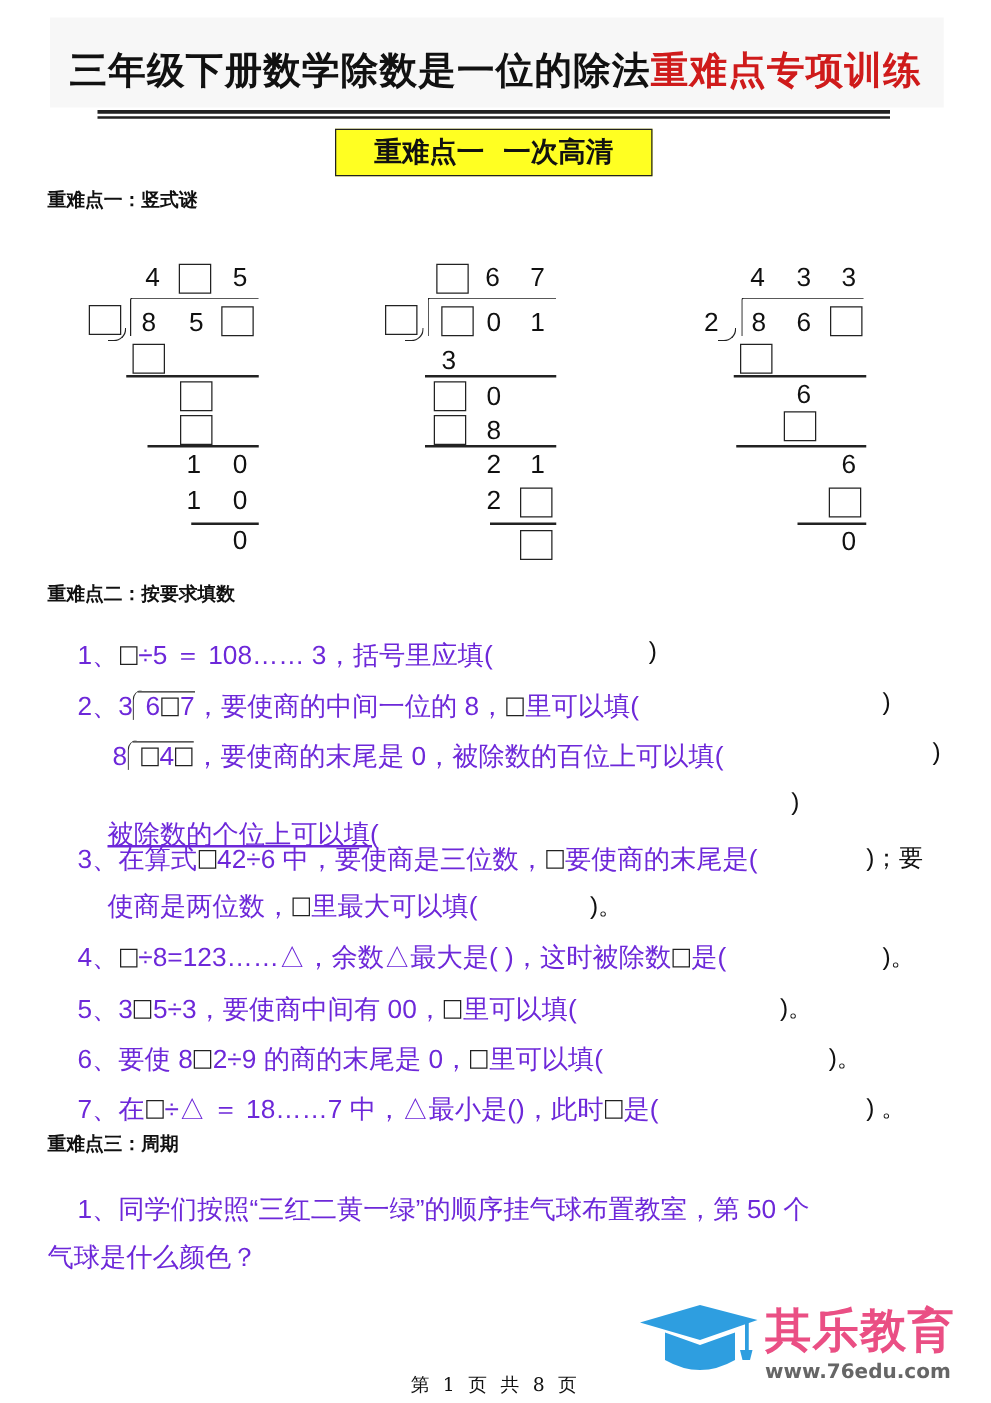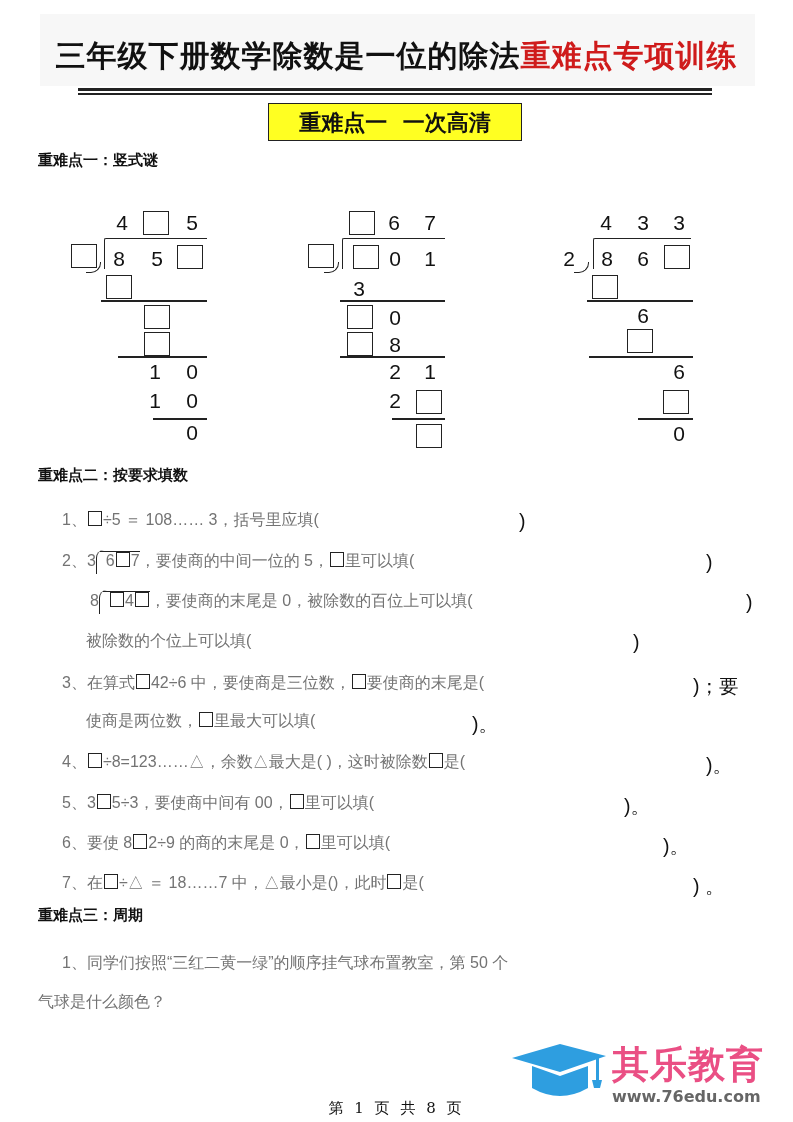--- a/index.html
+++ b/index.html
@@ -15,21 +15,21 @@
   .badge { left:268px; top:103px; width:254px; height:38px; background:#ffff22; border:1px solid #222;
            box-sizing:border-box; text-align:center; font-family:"DejaVu Serif", serif; font-weight:bold;
            font-size:22px; line-height:36px; white-space:pre; }
   .sec { font-family:"DejaVu Serif", serif; font-weight:bold; font-size:15px; left:38px; white-space:nowrap; }
   .dig { font-family:"Liberation Sans", sans-serif; font-size:21px; line-height:24px; width:20px; text-align:center; }
   .box { border:1.6px solid #222; box-sizing:border-box; width:26px; height:24px; background:#fff; }
   .hl { height:1.6px; background:#222; }
   .bracket { border-left:1.6px solid #222; border-top:1.6px solid #222; border-top-left-radius:2px; }
   .hook { width:14px; height:10px; border-bottom:1.6px solid #222; border-right:1.6px solid #222;
           border-bottom-right-radius:10px; }
-  .line { left:0; font-family:"Liberation Sans", sans-serif; font-size:16px; white-space:pre; color:#737373; }
+  .line { left:0; font-family:"Liberation Sans", sans-serif; font-size:21px; white-space:pre; color:#6d28d9; }
   .paren-r { font-family:"Liberation Sans", sans-serif; font-size:19.5px; }
   .sbox { display:inline-block; width:14px; height:15px; border:1.3px solid #222; box-sizing:border-box;
           vertical-align:-1px; margin:0 1px; }
   .ld { display:inline-block; position:relative; padding-left:6px; border-top:1.6px solid #222;
         margin-left:4px; }
   .ld::before { content:""; position:absolute; left:-4px; top:-2px; width:8px; height:24px;
         border-left:1.6px solid #222; border-top-left-radius:8px; }
   .footer { left:0; width:793px; top:1099px; text-align:center; font-family:"DejaVu Serif", serif;
             font-size:15px; letter-spacing:3px; }
   .logo-text { left:612px; top:1040px; font-family:"DejaVu Sans", sans-serif; font-weight:bold;
@@ -117,27 +117,27 @@
   <div class="abs box" style="left:663px;top:390px;"></div>
   <div class="abs hl" style="left:638px;top:418px;width:55px;"></div>
   <div class="abs dig" style="left:669px;top:422px;">0</div>
 </div>
 
 <div class="abs sec" style="top:466px;">重难点二：按要求填数</div>
 
 <div class="abs line" style="left:62px;top:510px;"><span>1、</span><span class="sbox"></span><span>÷5 ＝ 108…… 3，括号里应填(</span></div>
 <div class="abs paren-r" style="left:519px;top:510px;">)</div>
 
-<div class="abs line" style="left:62px;top:551px;"><span>2、</span><span>3</span><span class="ld"><span>6</span><span class="sbox"></span><span>7</span></span><span>，要使商的中间一位的 5，</span><span class="sbox"></span><span>里可以填(</span></div>
+<div class="abs line" style="left:62px;top:551px;"><span>2、</span><span>3</span><span class="ld"><span>6</span><span class="sbox"></span><span>7</span></span><span>，要使商的中间一位的 8，</span><span class="sbox"></span><span>里可以填(</span></div>
 <div class="abs paren-r" style="left:706px;top:551px;">)</div>
 
 <div class="abs line" style="left:90px;top:591px;"><span>8</span><span class="ld"><span class="sbox"></span><span>4</span><span class="sbox"></span></span><span>，要使商的末尾是 0，被除数的百位上可以填(</span></div>
 <div class="abs paren-r" style="left:746px;top:591px;">)</div>
 
-<div class="abs line" style="left:86px;top:631px;">被除数的个位上可以填(</div>
+<div class="abs line" style="left:86px;top:653px;text-decoration:underline;">被除数的个位上可以填(</div>
 <div class="abs paren-r" style="left:633px;top:631px;">)</div>
 
 <div class="abs line" style="left:62px;top:673px;"><span>3、</span><span>在算式</span><span class="sbox"></span><span>42÷6 中，要使商是三位数，</span><span class="sbox"></span><span>要使商的末尾是(</span></div>
 <div class="abs paren-r" style="left:693px;top:673px;">)；要</div>
 
 <div class="abs line" style="left:86px;top:711px;"><span>使商是两位数，</span><span class="sbox"></span><span>里最大可以填(</span></div>
 <div class="abs paren-r" style="left:472px;top:711px;">)。</div>
 
 <div class="abs line" style="left:62px;top:752px;"><span>4、</span><span class="sbox"></span><span>÷8=123……△，余数△最大是( )，这时被除数</span><span class="sbox"></span><span>是(</span></div>
 <div class="abs paren-r" style="left:706px;top:752px;">)。</div>

